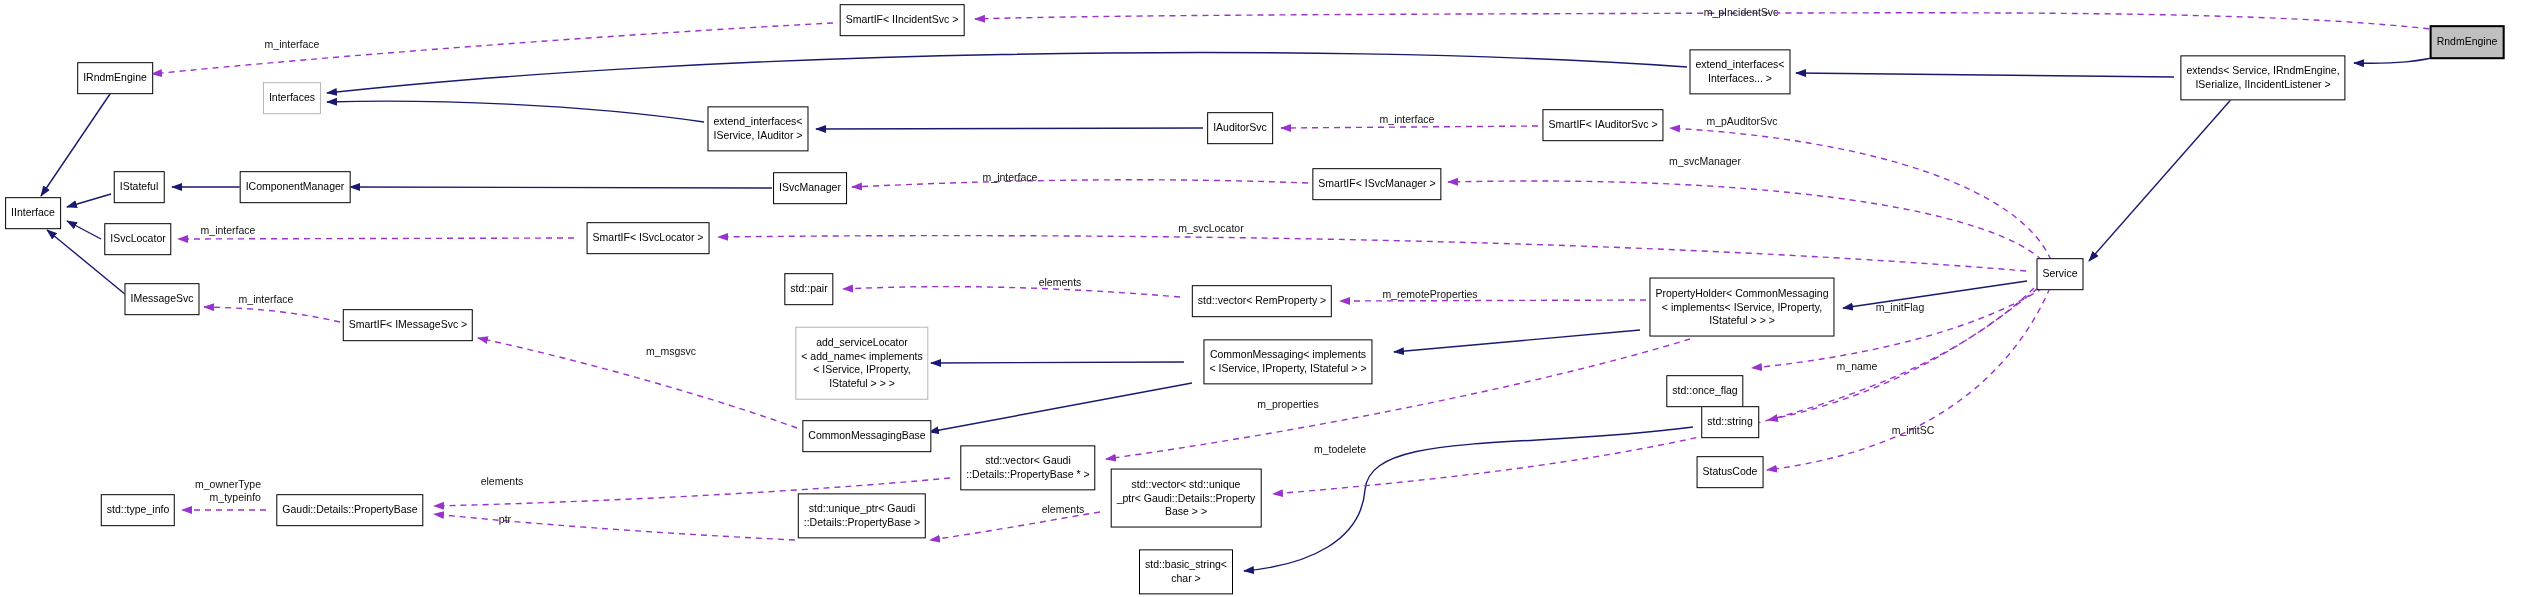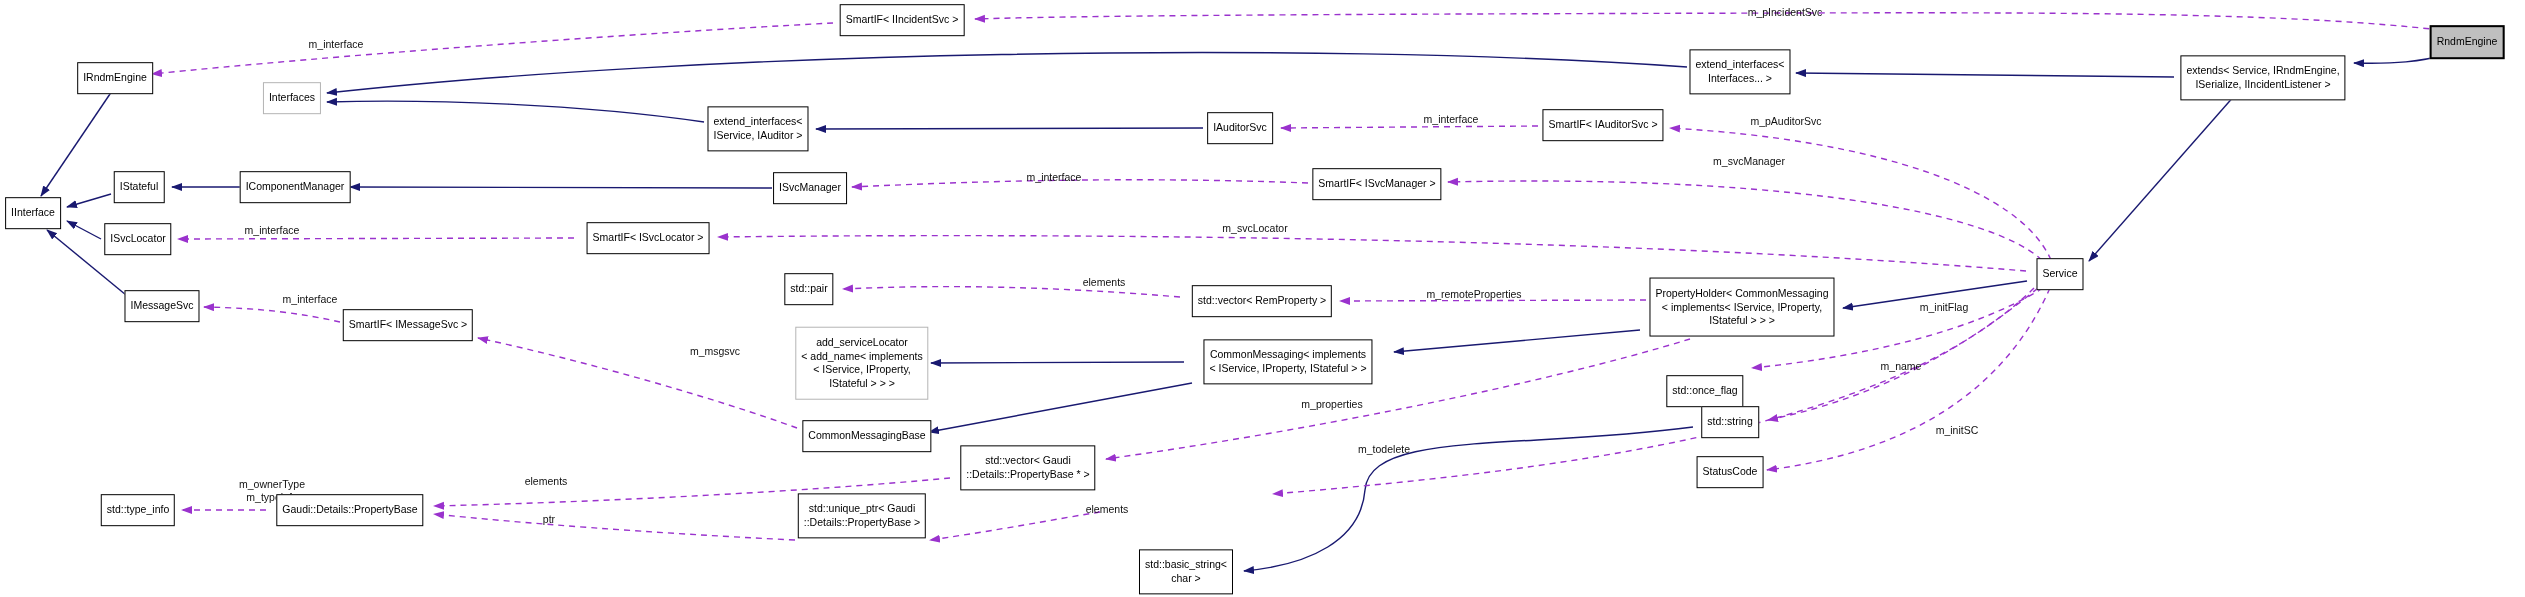--- a/index.html
+++ b/index.html
@@ -19,21 +19,21 @@
     padding:8px 5px;
     font-size:10.5px;line-height:1.3;
     color:#000;text-align:center;white-space:pre;
   }
   .node--grey{border:1.2px solid #b4b4b4;}
   .node--main{background:#bfbfbf;border:2px solid #000;}
   .elabel{
     position:absolute;z-index:1;
     transform:translate(-50%,-50%);
     font-size:10.5px;line-height:1.2;
-    color:#101010;white-space:pre;text-align:center;margin-left:44px;
+    color:#101010;white-space:pre;text-align:right;
   }
 </style>
 </head>
 <body>
 
 <div id="canvas">
 
   <svg id="edges" viewBox="0 0 2525 597" xmlns="http://www.w3.org/2000/svg">
     <defs>
       <marker id="arr-blue" markerUnits="userSpaceOnUse" markerWidth="12" markerHeight="9" refX="10" refY="4" orient="auto">
@@ -112,24 +112,27 @@
   <div class="node" style="left:1742px;top:307px">PropertyHolder&lt; CommonMessaging
 &lt; implements&lt; IService, IProperty,
 IStateful &gt; &gt; &gt;</div>
   <div class="node node--grey" style="left:862px;top:363px">add_serviceLocator
 &lt; add_name&lt; implements
 &lt; IService, IProperty,
 IStateful &gt; &gt; &gt;</div>
   <div class="node" style="left:1288px;top:362px">CommonMessaging&lt; implements
 &lt; IService, IProperty, IStateful &gt; &gt;</div>
   <div class="node" style="left:408px;top:325px">SmartIF&lt; IMessageSvc &gt;</div>
-  <div class="node" style="left:162px;top:306px">IMessageSvc</div>
+  <div class="node" style="left:162px;top:299px">IMessageSvc</div>
   <div class="node" style="left:867px;top:436px">CommonMessagingBase</div>
   <div class="node" style="left:1028px;top:468px">std::vector&lt; Gaudi
 ::Details::PropertyBase * &gt;</div>
+  <div class="node" style="left:1186px;top:498px">std::vector&lt; std::unique
+_ptr&lt; Gaudi::Details::Property
+Base &gt; &gt;</div>
   <div class="node" style="left:1705px;top:391px">std::once_flag</div>
   <div class="node" style="left:1730px;top:422px">std::string</div>
   <div class="node" style="left:1730px;top:472px">StatusCode</div>
   <div class="node" style="left:1186px;top:572px">std::basic_string&lt;
 char &gt;</div>
   <div class="node" style="left:138px;top:510px">std::type_info</div>
   <div class="node" style="left:350px;top:510px">Gaudi::Details::PropertyBase</div>
   <div class="node" style="left:862px;top:516px">std::unique_ptr&lt; Gaudi
 ::Details::PropertyBase &gt;</div>
 

